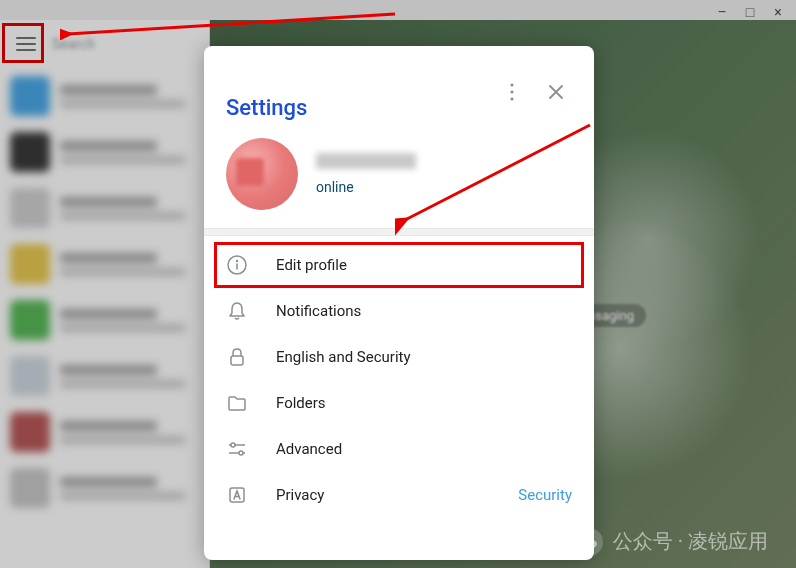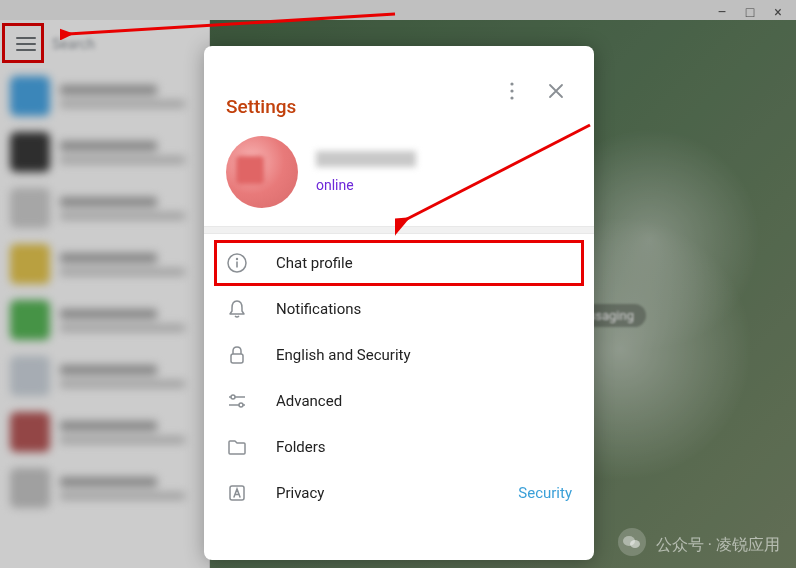--- a/index.html
+++ b/index.html
@@ -158,23 +158,23 @@
       display: flex;
       flex-direction: column;
     }
     .settings-header {
       display: flex;
       align-items: center;
       padding: 18px 22px 14px 22px;
       gap: 12px;
     }
     .settings-title {
-      font-size: 19px;
+      font-size: 22px;
       font-weight: 500;
-      color: #c2410c;
+      color: #1d4ed8;
       flex: 1;
       margin-top: 31px;
     }
     .header-icon {
       width: 32px;
       height: 32px;
       display: flex;
       align-items: center;
       justify-content: center;
       cursor: pointer;
@@ -208,21 +208,21 @@
     }
     .profile-info { flex: 1; }
     .profile-name {
       height: 16px;
       width: 100px;
       background: #c8c8c8;
       filter: blur(3px);
       margin-bottom: 10px;
     }
     .profile-status {
-      color: #6d28d9;
+      color: #0c4a6e;
       font-size: 14px;
     }
     .settings-divider {
       height: 8px;
       background: #f1f1f1;
       border-top: 1px solid #e8e8e8;
       border-bottom: 1px solid #e8e8e8;
     }
     .settings-list {
       flex: 1;
@@ -277,26 +277,26 @@
       top: 120px;
       left: 395px;
       width: 200px;
       height: 160px;
       z-index: 20;
       pointer-events: none;
     }
     .watermark {
       position: absolute;
       bottom: 12px;
-      right: 16px;
-      display: flex;
-      align-items: flex-end;
+      right: 28px;
+      display: flex;
+      align-items: flex-start;
       gap: 10px;
       color: rgba(255,255,255,0.55);
-      font-size: 16px;
+      font-size: 20px;
       z-index: 15;
     }
     .wm-icon {
       width: 28px;
       height: 28px;
       border-radius: 50%;
       background: rgba(255,255,255,0.2);
       display: flex;
       align-items: center;
       justify-content: center;
@@ -418,61 +418,61 @@
 
   <div class="settings-list" id="settings-list">
       <div class="settings-item">
         <div class="settings-icon">
           <svg width="22" height="22" viewBox="0 0 22 22">
             <circle cx="11" cy="11" r="9" fill="none" stroke="currentColor" stroke-width="1.5"></circle>
             <circle cx="11" cy="7" r="1.2" fill="currentColor"></circle>
             <rect x="10.2" y="9.5" width="1.6" height="6" fill="currentColor"></rect>
           </svg>
         </div>
-        <div class="settings-label">Chat profile</div>
+        <div class="settings-label">Edit profile</div>
         <div class="edit-highlight"></div>
       </div>
       <div class="settings-item">
         <div class="settings-icon">
           <svg width="22" height="22" viewBox="0 0 22 22">
             <path d="M11 3 C7 3 6 6 6 10 L6 13 L4 16 L18 16 L16 13 L16 10 C16 6 15 3 11 3 Z" fill="none" stroke="currentColor" stroke-width="1.5" stroke-linejoin="round"></path>
             <path d="M9 18 Q11 20 13 18" fill="none" stroke="currentColor" stroke-width="1.5"></path>
           </svg>
         </div>
         <div class="settings-label">Notifications</div>
       </div>
       <div class="settings-item">
         <div class="settings-icon">
           <svg width="22" height="22" viewBox="0 0 22 22">
             <rect x="5" y="10" width="12" height="9" rx="2" fill="none" stroke="currentColor" stroke-width="1.5"></rect>
             <path d="M7 10 L7 7 C7 4 9 3 11 3 C13 3 15 4 15 7 L15 10" fill="none" stroke="currentColor" stroke-width="1.5"></path>
           </svg>
         </div>
         <div class="settings-label">English and Security</div>
+      </div>
+      <div class="settings-item">
+        <div class="settings-icon">
+          <svg width="22" height="22" viewBox="0 0 22 22">
+            <path d="M3 6 L3 17 C3 18 4 18 4 18 L18 18 C19 18 19 17 19 17 L19 8 C19 7 18 7 18 7 L11 7 L9 5 L4 5 C3 5 3 6 3 6 Z" fill="none" stroke="currentColor" stroke-width="1.5" stroke-linejoin="round"></path>
+          </svg>
+        </div>
+        <div class="settings-label">Folders</div>
       </div>
       <div class="settings-item">
         <div class="settings-icon">
           <svg width="22" height="22" viewBox="0 0 22 22">
             <circle cx="7" cy="7" r="2" fill="none" stroke="currentColor" stroke-width="1.5"></circle>
             <line x1="9" y1="7" x2="19" y2="7" stroke="currentColor" stroke-width="1.5"></line>
             <line x1="3" y1="7" x2="5" y2="7" stroke="currentColor" stroke-width="1.5"></line>
             <circle cx="15" cy="15" r="2" fill="none" stroke="currentColor" stroke-width="1.5"></circle>
             <line x1="3" y1="15" x2="13" y2="15" stroke="currentColor" stroke-width="1.5"></line>
             <line x1="17" y1="15" x2="19" y2="15" stroke="currentColor" stroke-width="1.5"></line>
           </svg>
         </div>
         <div class="settings-label">Advanced</div>
-      </div>
-      <div class="settings-item">
-        <div class="settings-icon">
-          <svg width="22" height="22" viewBox="0 0 22 22">
-            <path d="M3 6 L3 17 C3 18 4 18 4 18 L18 18 C19 18 19 17 19 17 L19 8 C19 7 18 7 18 7 L11 7 L9 5 L4 5 C3 5 3 6 3 6 Z" fill="none" stroke="currentColor" stroke-width="1.5" stroke-linejoin="round"></path>
-          </svg>
-        </div>
-        <div class="settings-label">Folders</div>
       </div>
       <div class="settings-item">
         <div class="settings-icon">
           <svg width="22" height="22" viewBox="0 0 22 22">
             <rect x="4" y="4" width="14" height="14" rx="2" fill="none" stroke="currentColor" stroke-width="1.5"></rect>
             <path d="M8 15 L11 7 L14 15 M9 12.5 L13 12.5" fill="none" stroke="currentColor" stroke-width="1.5" stroke-linecap="round"></path>
           </svg>
         </div>
         <div class="settings-label">Privacy</div>
         <div class="settings-value">Security</div>

